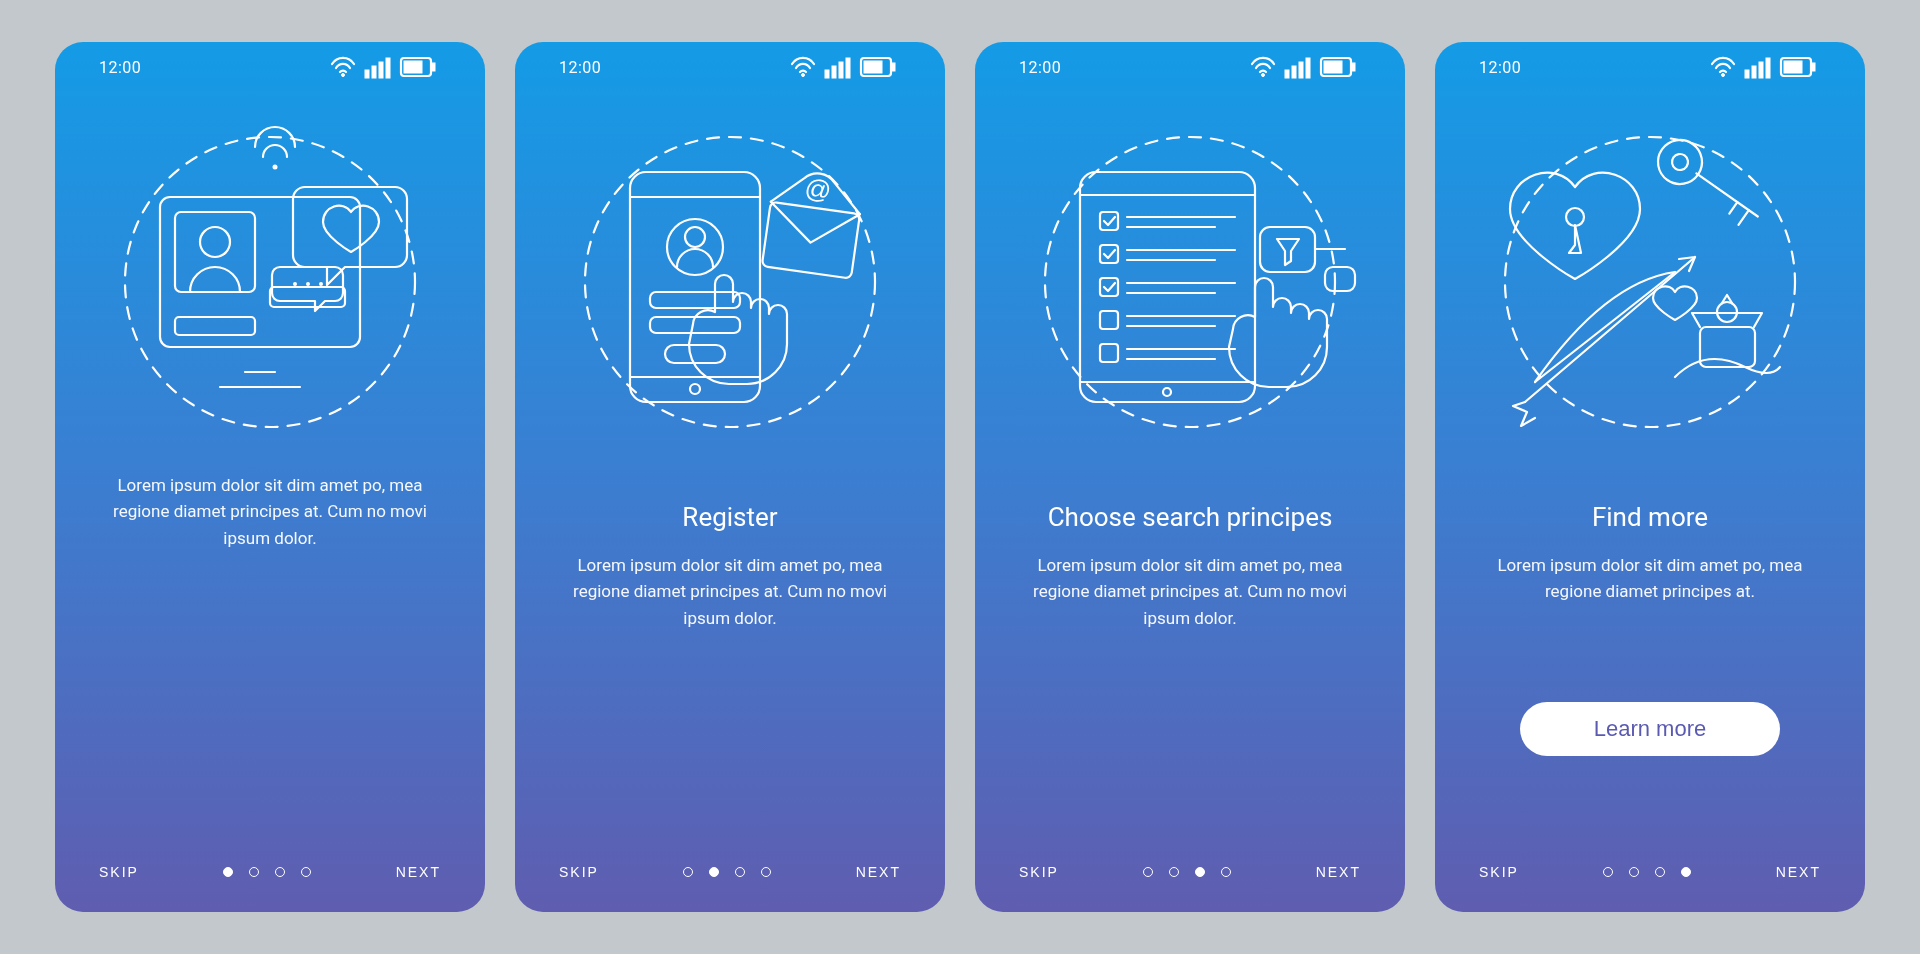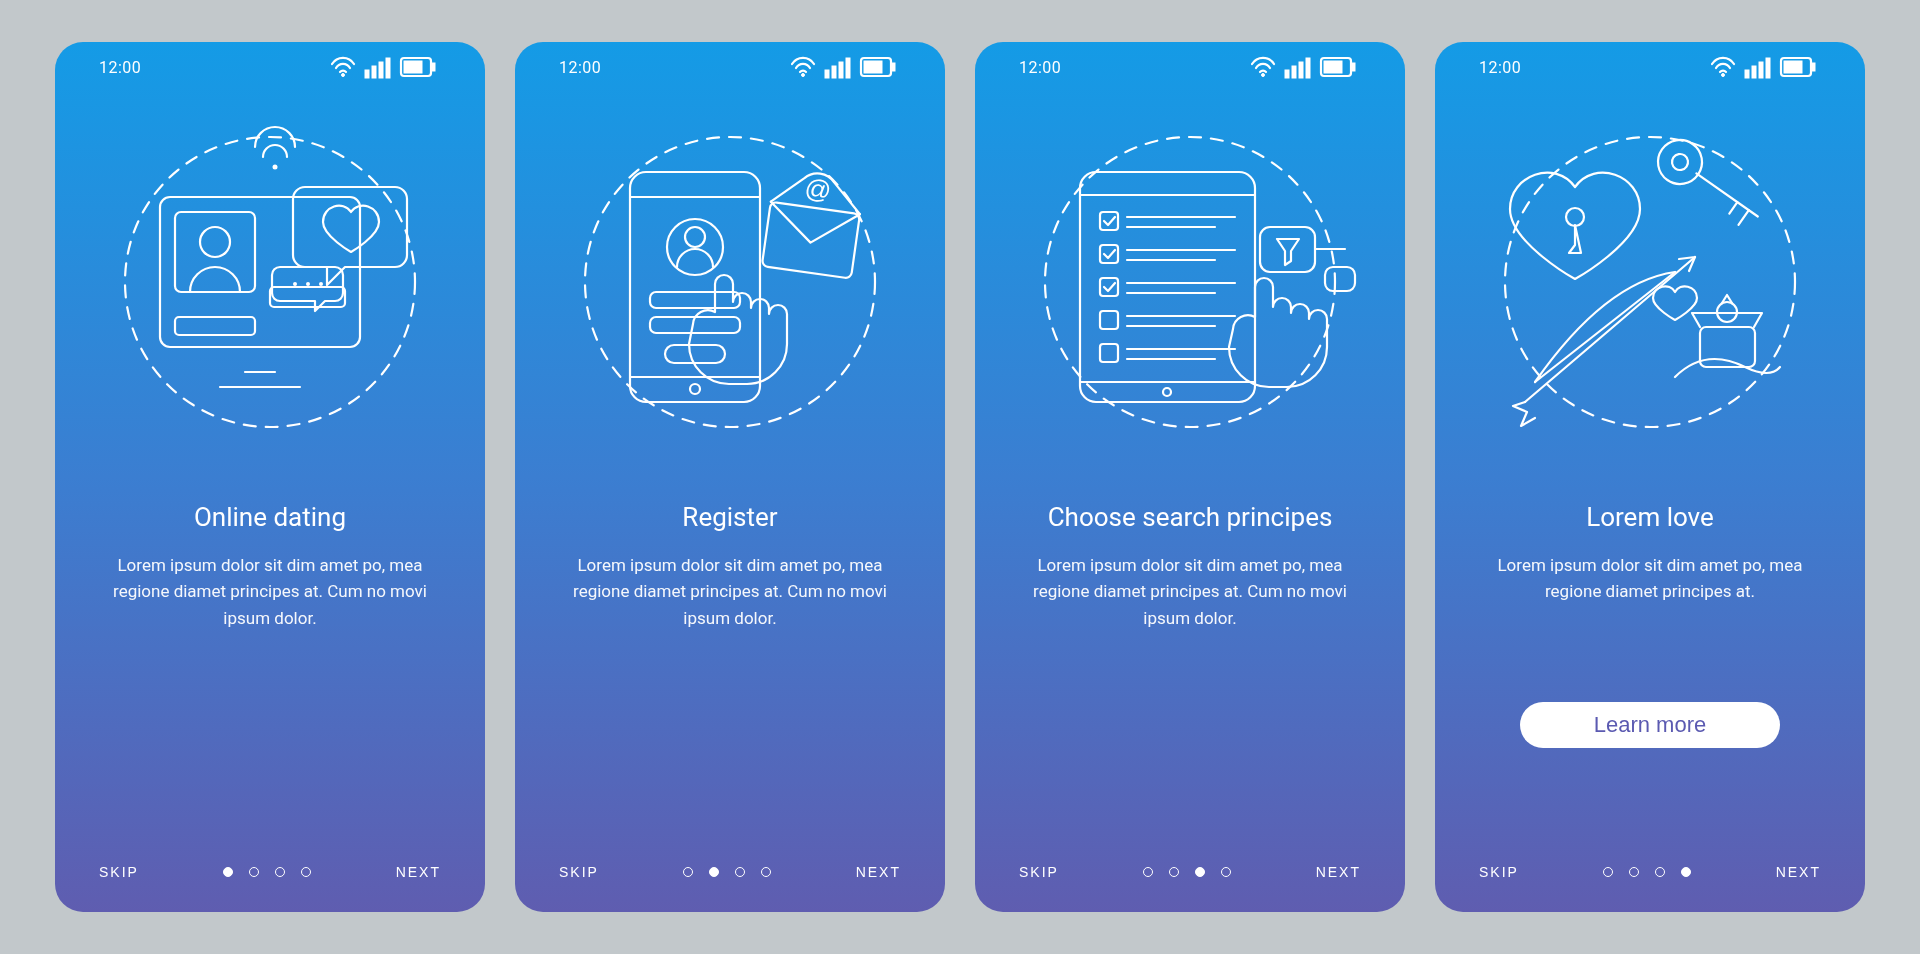--- a/index.html
+++ b/index.html
@@ -70,21 +70,21 @@
     opacity: .95;
     min-height: 130px;
   }
   .cta {
     margin: 20px auto 0;
     background: #fff;
     color: #5b5ab1;
     border: none;
     border-radius: 999px;
     width: 260px;
-    height: 46px;
+    height: 54px;
     font-size: 22px;
     cursor: pointer;
   }
   
   .pager {
     margin-top: auto;
     display: flex;
     justify-content: space-between;
     align-items: center;
     height: 80px;
@@ -122,21 +122,20 @@
       <svg width="110" height="26">
             <use href="#status-icons-g"></use>
           </svg>
     </span>
       </div>
       <div class="hero">
         <svg viewBox="0 0 330 330">
           <use href="#online-dating-icon"></use>
         </svg>
       </div>
-      <div class="title">Online dating</div>
       <div class="desc">Lorem ipsum dolor sit dim amet po, mea regione diamet principes at. Cum no movi ipsum dolor.</div>
       <div class="pager">
         <button class="skip">SKIP</button>
         <div class="dots">
           <span class="dot active"></span>
           <span class="dot"></span>
           <span class="dot"></span>
           <span class="dot"></span>
         </div>
         <button class="next">NEXT</button>
@@ -203,21 +202,21 @@
       <svg width="110" height="26">
             <use href="#status-icons-g"></use>
           </svg>
     </span>
       </div>
       <div class="hero">
         <svg viewBox="0 0 330 330">
           <use href="#find-love-icon"></use>
         </svg>
       </div>
-      <div class="title">Lorem love</div>
+      <div class="title">Find more</div>
       <div class="desc">Lorem ipsum dolor sit dim amet po, mea regione diamet principes at.</div>
       <button class="cta">Learn more</button>
       <div class="pager">
         <button class="skip">SKIP</button>
         <div class="dots">
           <span class="dot"></span>
           <span class="dot"></span>
           <span class="dot"></span>
           <span class="dot active"></span>
         </div>

